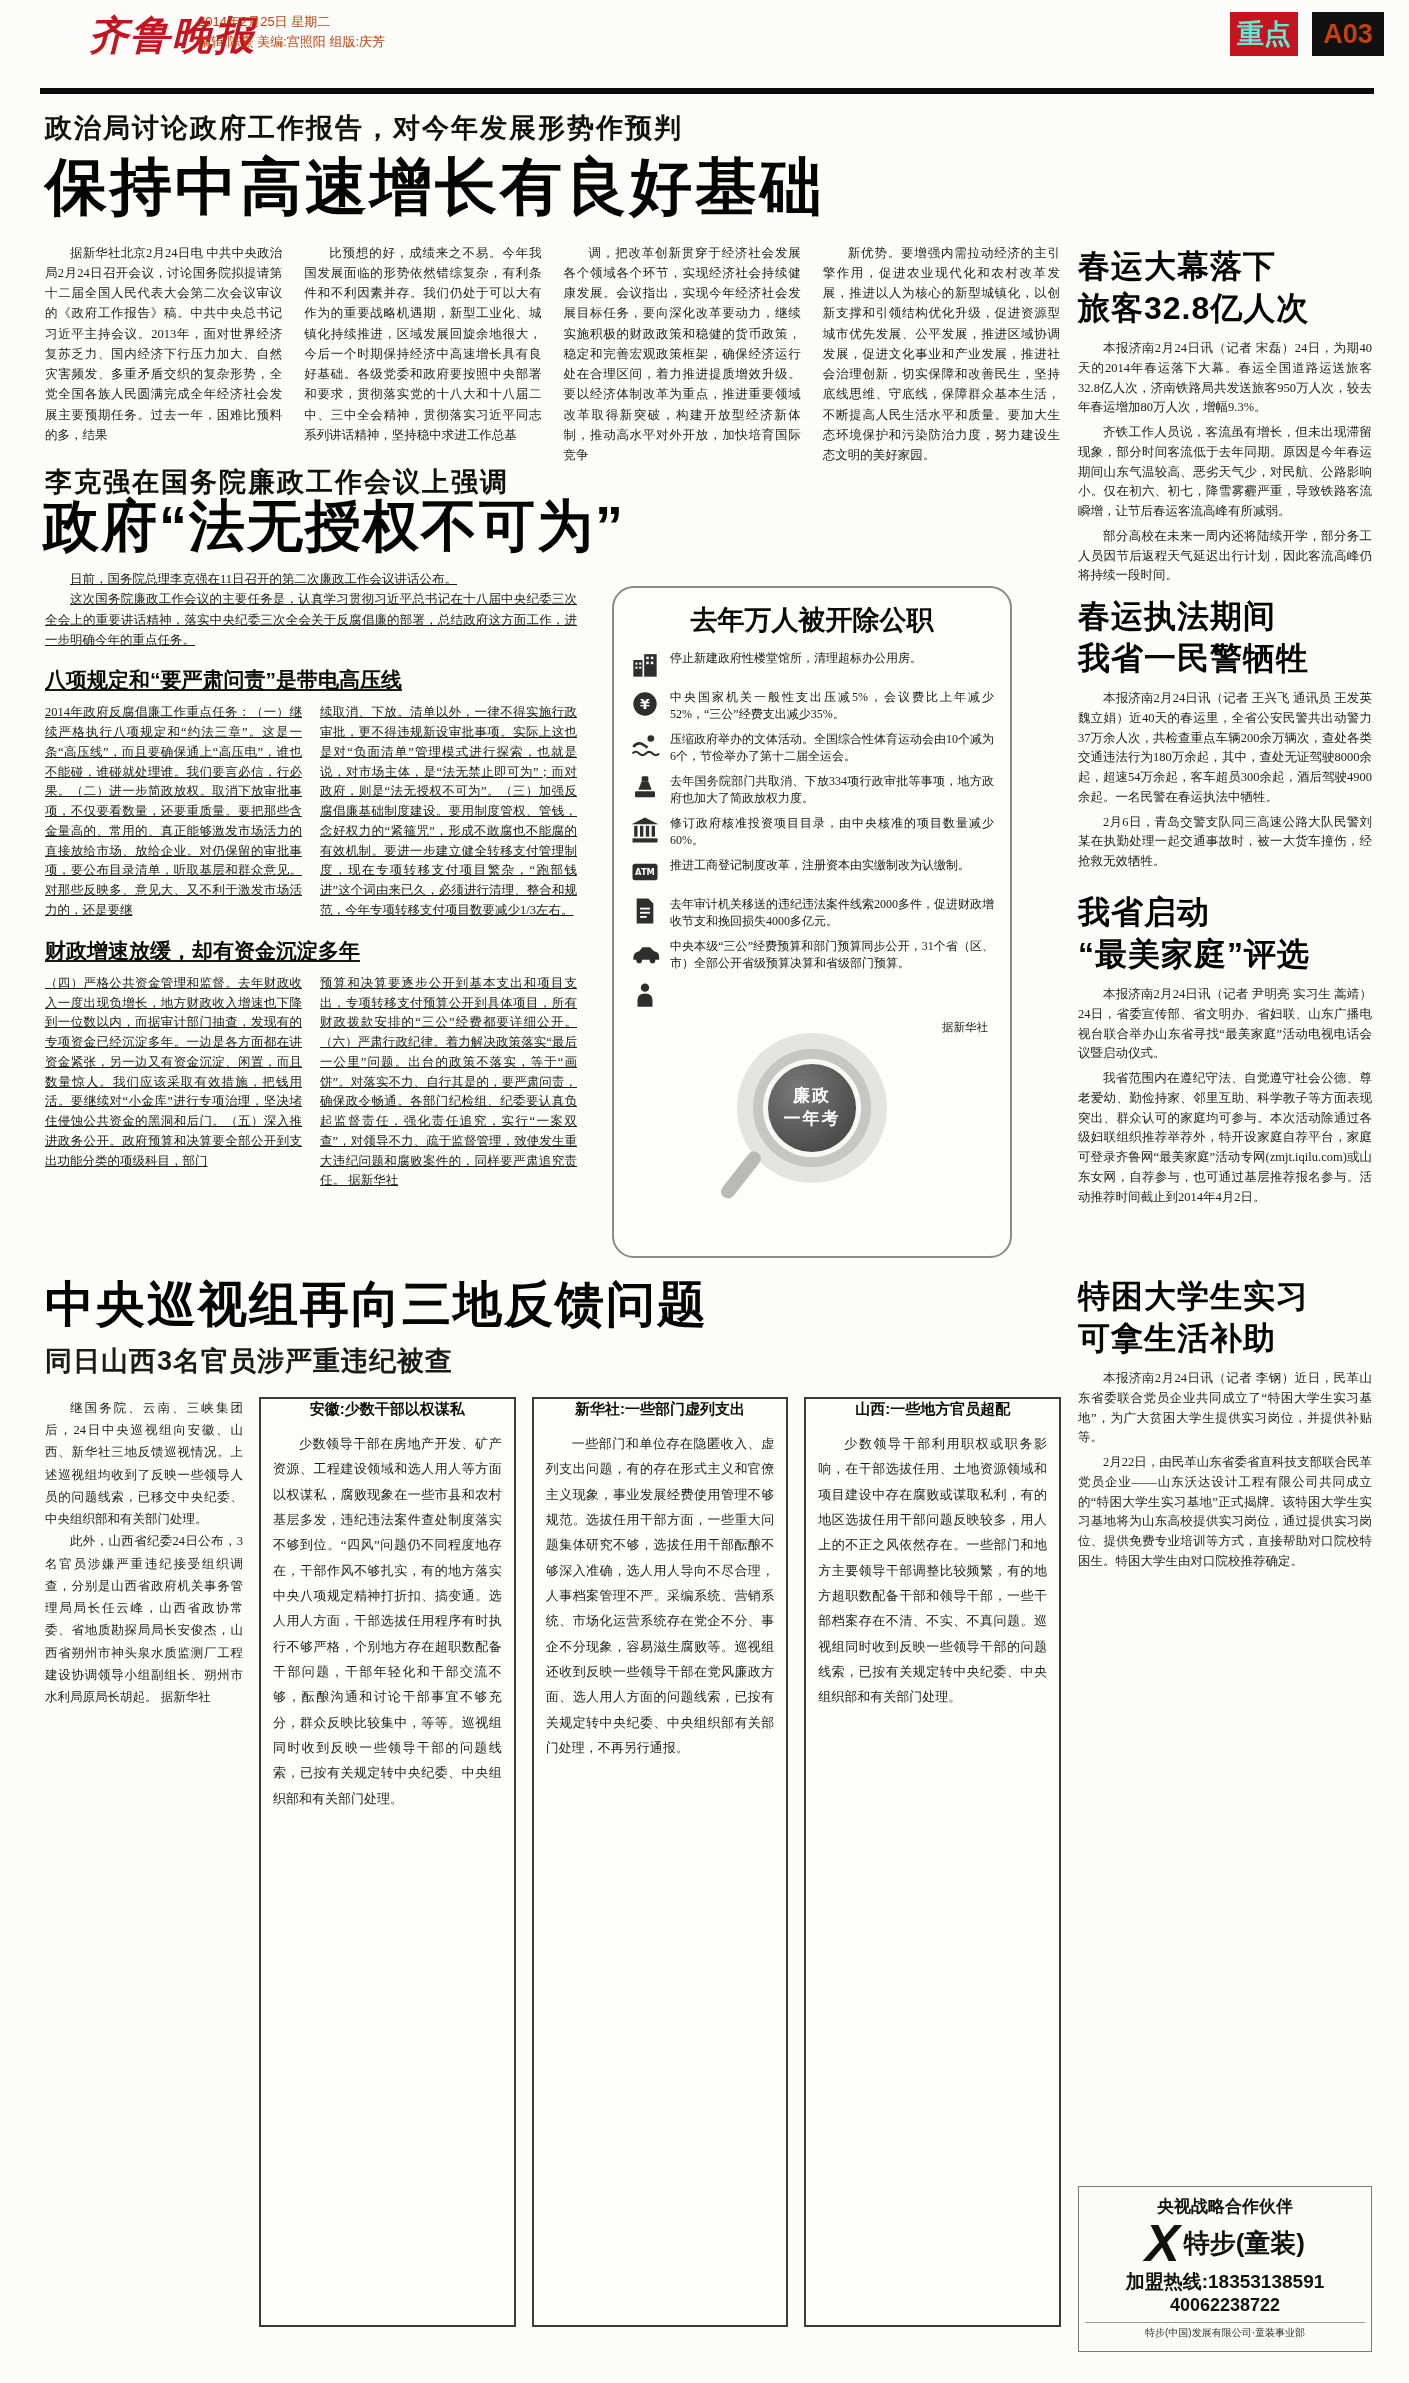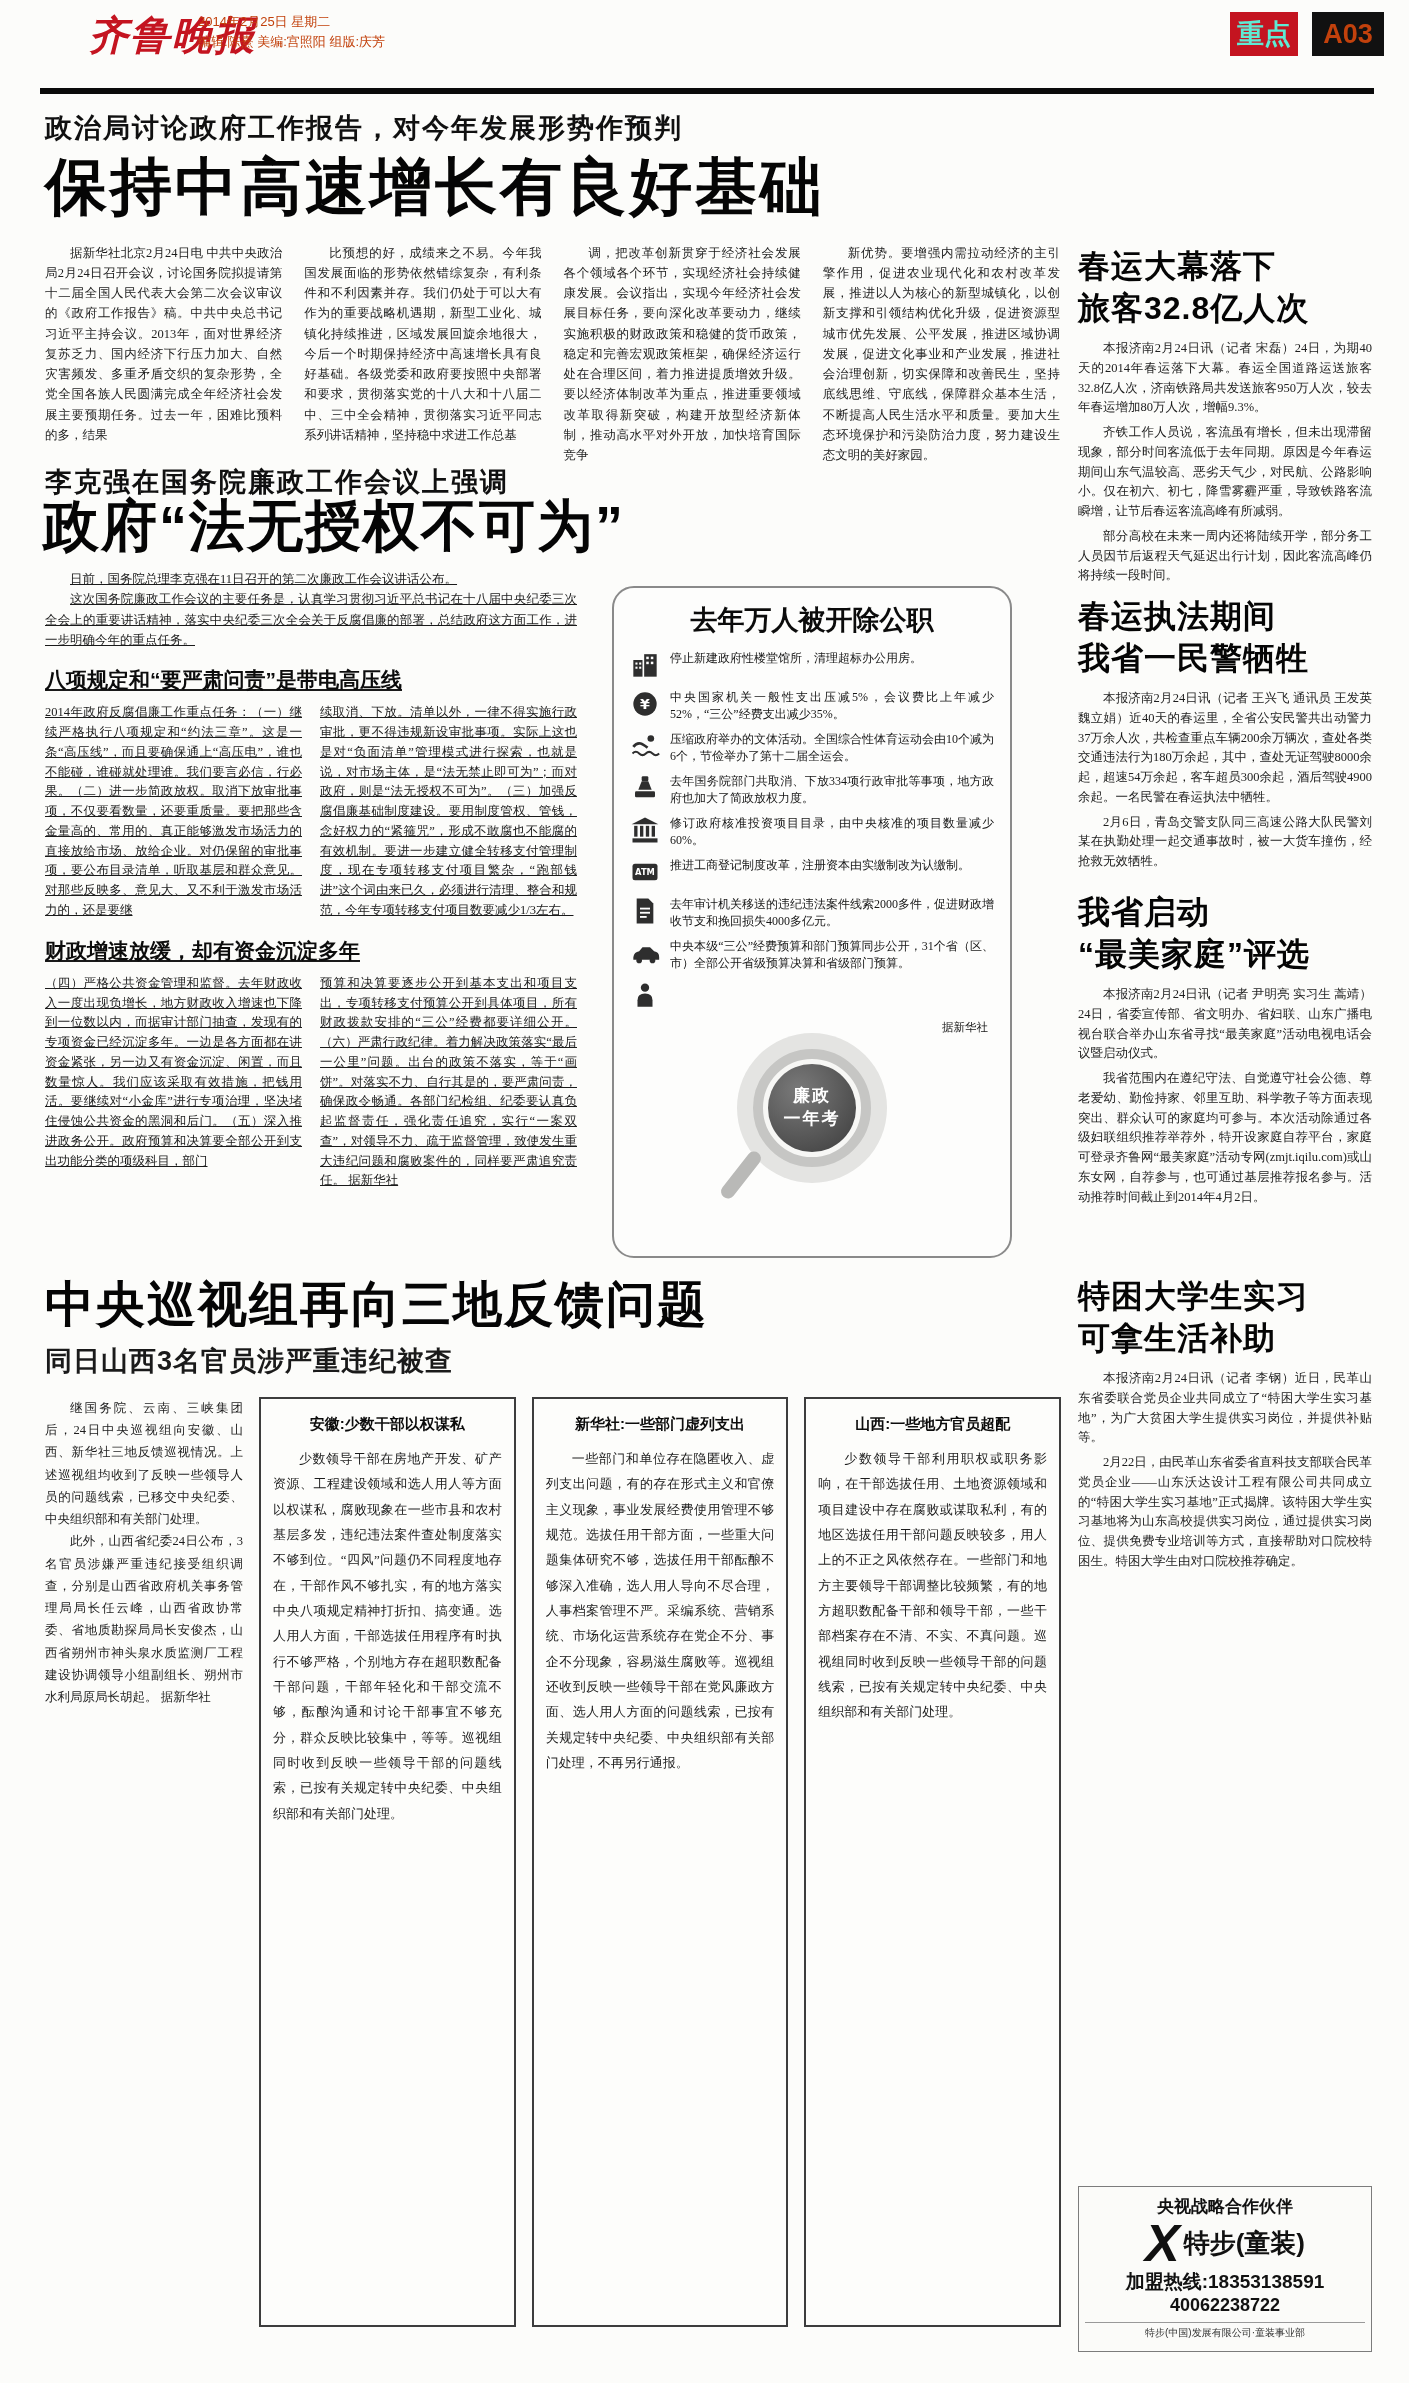--- a/index.html
+++ b/index.html
@@ -64,21 +64,21 @@
               color:#fff; display:flex; flex-direction:column; align-items:center; justify-content:center;
               font:700 17px/1.3 "Liberation Sans",sans-serif; letter-spacing:2px; }
 
   
   .bottom { position:absolute; left:45px; top:1278px; width:1016px; }
   .bottom .headline-md { }
   .bottom .subhead-lg { font:600 27px/1.3 "Liberation Sans",sans-serif; margin-top:12px; letter-spacing:1px; }
   .bottom-row { display:flex; gap:16px; margin-top:18px; }
   .lede { flex:none; width:198px; }
   .lede p { font-size:12.5px; line-height:1.78; text-align:justify; text-indent:2em; color:#1c1c1c; }
-  .report-box { flex:1; border:2px solid #3d3d3d; padding:16px 12px; min-height:930px; background:#fdfdfb; }
+  .report-box { flex:1; border:2px solid #3d3d3d; padding:1px 12px; min-height:930px; background:#fdfdfb; }
   .report-box h4 { text-align:center; font:700 15px "Liberation Sans",sans-serif; margin-bottom:12px; color:#0c0c0c; }
   .report-box p { font-size:13px; line-height:1.95; text-align:justify; text-indent:2em; color:#1c1c1c; }
 
   
   .side { position:absolute; left:1078px; width:294px; }
   .side h2 { font:700 32px/1.3 "Liberation Sans",sans-serif; color:#050505; letter-spacing:1px; margin-bottom:10px; }
   .side p { font-size:12.5px; line-height:1.58; text-align:justify; text-indent:2em; color:#1c1c1c; margin-bottom:5px; }
   .s1 { top:246px; } .s2 { top:596px; } .s3 { top:892px; } .s4 { top:1276px; }
 
   

